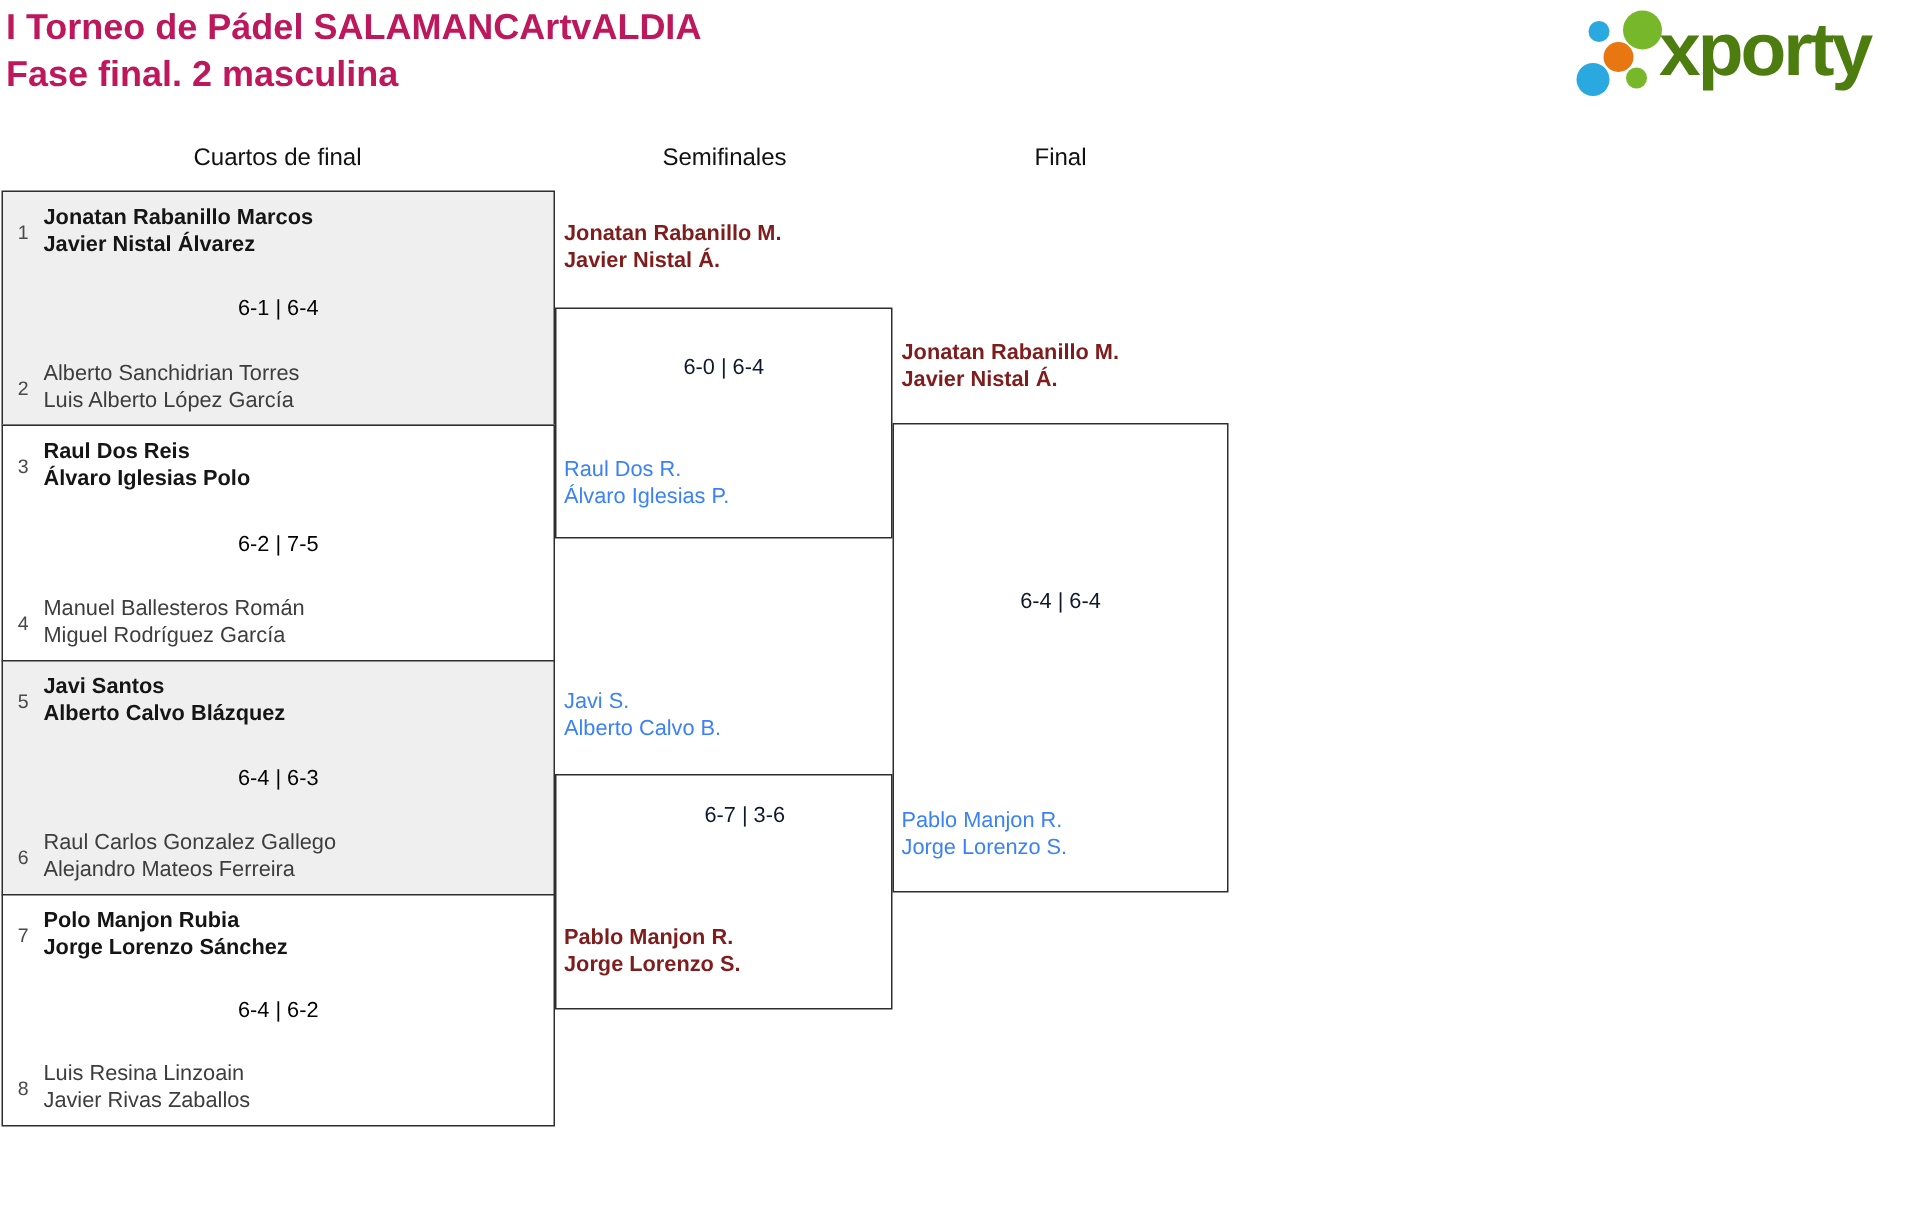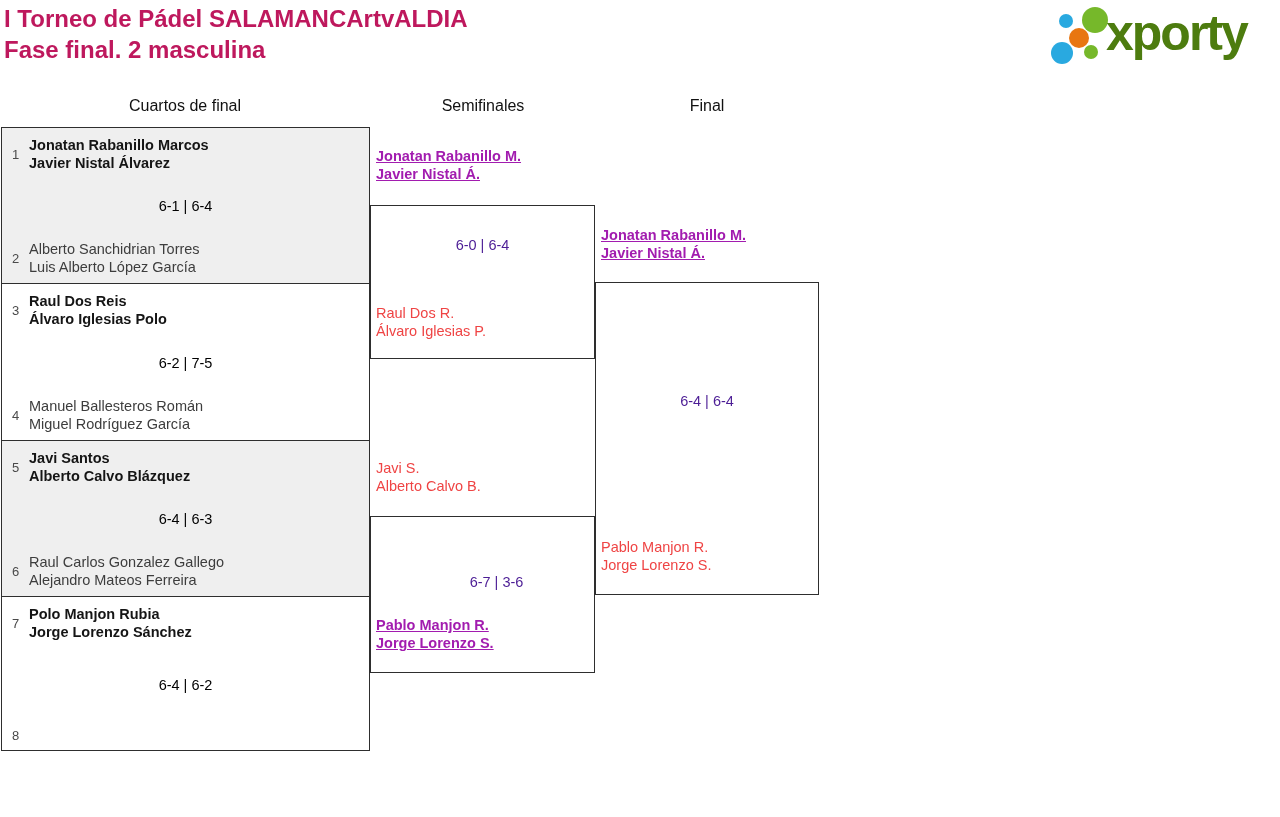--- a/index.html
+++ b/index.html
@@ -43,28 +43,28 @@
   .tnames.win { font-weight:700; color:#151515; }
   .mscore { text-align:center; font-size:14.5px; color:#000000; }
 
   
   .obox { position:absolute; border:1px solid #2e2e2e; background:transparent; }
   #sf1-box   { left:370px; top:205px; width:225px; height:154px; }
   #sf2-box   { left:370px; top:516px; width:225px; height:157px; }
   #final-box { left:595px; top:282px; width:224px; height:313px; }
 
   
-  .rlabel { position:absolute; font-size:14.5px; line-height:18px; color:#ef4444; z-index:2; }
-  .rlabel.win { font-weight:700; color:#a21caf;text-decoration:underline; }
-  .rscore { position:absolute; text-align:center; font-size:14.5px; color:#4c1d95; z-index:2; }
+  .rlabel { position:absolute; font-size:14.5px; line-height:18px; color:#3b82f6; z-index:2; }
+  .rlabel.win { font-weight:700; color:#7f1d1d; }
+  .rscore { position:absolute; text-align:center; font-size:14.5px; color:#0f172a; z-index:2; }
   #sf1-t1 { left:376px; top:147px; }
   #sf1-sc { left:371px; top:237px; width:223px; }
   #sf1-t2 { left:376px; top:304px; }
   #sf2-t1 { left:376px; top:459px; }
-  #sf2-sc { left:371px; top:574px; width:251px; }
+  #sf2-sc { left:371px; top:536px; width:251px; }
   #sf2-t2 { left:376px; top:616px; }
   #f-t1   { left:601px; top:226px; }
   #f-sc   { left:596px; top:393px; width:222px; }
   #f-t2   { left:601px; top:538px; }
 
   
   .logo-text {
     position:absolute; left:1106px; top:4px;
     font-size:50px; line-height:58px; font-weight:700;
     letter-spacing:-2px; color:#4d7c0f;
@@ -155,20 +155,24 @@
   <div class="trow">
     <span class="seed">7</span>
     <div class="tnames win">
       <div>Polo Manjon Rubia</div>
       <div>Jorge Lorenzo Sánchez</div>
     </div>
   </div>
   <div class="mscore">6-4 | 6-2</div>
   <div class="trow">
     <span class="seed">8</span>
+    <div class="tnames">
+      <div>Luis Resina Linzoain</div>
+      <div>Javier Rivas Zaballos</div>
+    </div>
   </div>
 </div>
 
 <div class="obox" id="sf1-box"></div>
 <div class="obox" id="sf2-box"></div>
 <div class="obox" id="final-box"></div>
 
 <div class="rlabel win" id="sf1-t1">
   <div>Jonatan Rabanillo M.</div>
   <div>Javier Nistal Á.</div>

